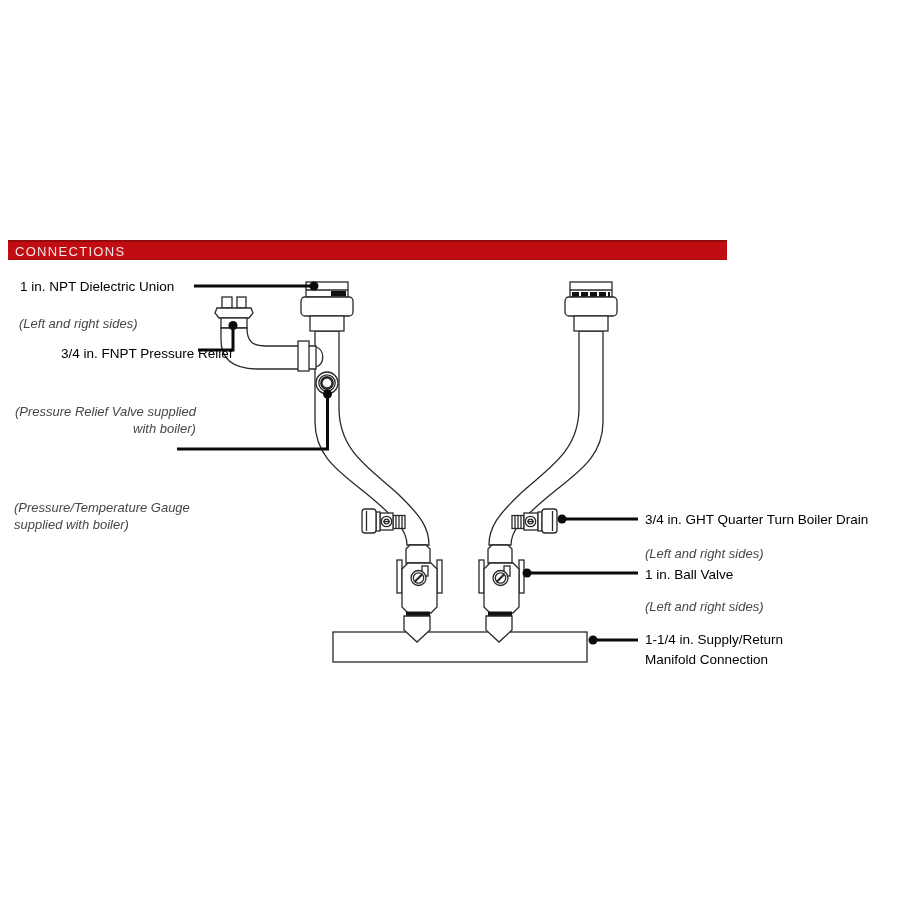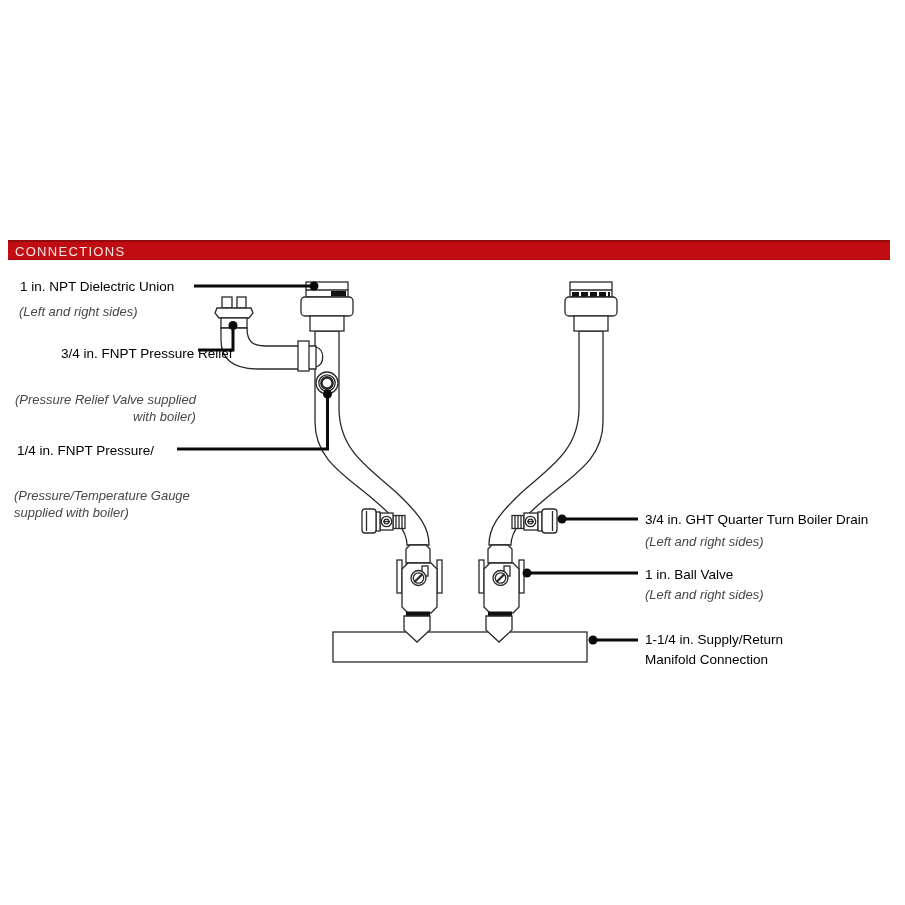--- a/index.html
+++ b/index.html
@@ -1,34 +1,34 @@
 <!DOCTYPE html>
 <html><head>
 <meta charset="utf-8">
 <style>
   html,body{margin:0;padding:0;}
   body{
     width:905px;height:905px;position:relative;background:#ffffff;
     font-family:"Liberation Sans", sans-serif;overflow:hidden;
   }
   .header-bar{
-    position:absolute;left:8px;top:240px;width:882px;height:20px;
+    position:absolute;left:8px;top:240px;width:719px;height:20px;
     background:#C10D12;border-top:2px solid #8F0B0E;border-bottom:1px solid #A50C10;
     color:#F4E6E6;font-size:13px;letter-spacing:1.3px;line-height:20px;
     padding-left:7px;box-sizing:border-box;font-weight:500;
   }
   .diagram-svg{position:absolute;left:0;top:0;}
   .label{
     position:absolute;color:#000000;font-size:13.5px;line-height:19.5px;
     white-space:nowrap;
   }
   .label span{display:block;}
   .note{
     position:absolute;color:#474747;font-size:13px;font-style:italic;
-    line-height:17px;white-space:nowrap;
+    line-height:17px;white-space:nowrap;margin-top:12px;
   }
   .note span{display:block;}
 </style>
 </head>
 <body>
 
 <div class="header-bar">
   <span>CONNECTIONS</span>
 </div>
 
@@ -153,21 +153,20 @@
 
 <div class="label" style="left:17px;top:344px;margin-left:44px;">
   <span>3/4 in. FNPT Pressure Relief</span>
 </div>
 <div class="note" style="left:15px;top:391px;text-align:right;">
   <span>(Pressure Relief Valve supplied</span>
   <span>with boiler)</span>
 </div>
 
 <div class="label" style="left:17px;top:441px;">
-  <span>1/4 in. FNPT Pressure/</span>
 </div>
 <div class="note" style="left:14px;top:487px;">
   <span>(Pressure/Temperature Gauge</span>
   <span>supplied with boiler)</span>
 </div>
 
 <div class="label" style="left:645px;top:510px;">3/4 in. GHT Quarter Turn Boiler Drain</div>
 <div class="note" style="left:645px;top:533px;">(Left and right sides)</div>
 
 <div class="label" style="left:645px;top:565px;">1 in. Ball Valve</div>

